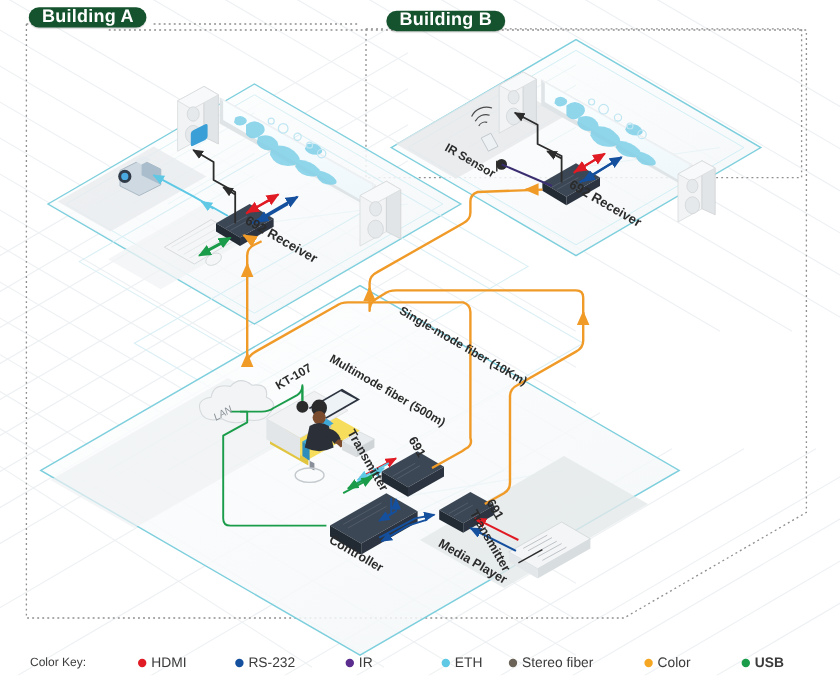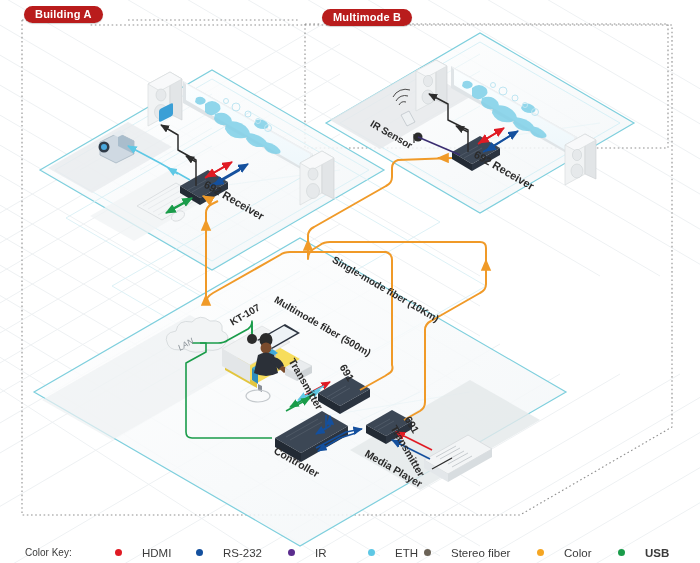--- a/index.html
+++ b/index.html
@@ -20,23 +20,23 @@
   }
   #diagram-svg {
     position: absolute;
     left: 0;
     top: 0;
     width: 700px;
     height: 563px;
   }
   .bldg-label {
     position: absolute;
-    background: #b91c1c;
+    background: #14532d;
     color: #ffffff;
-    font-size: 11px;
+    font-size: 15px;
     font-weight: bold;
     font-family: "Liberation Sans", sans-serif;
     padding: 2px 11px 3px 11px;
     border-radius: 9px;
     letter-spacing: 0.2px;
     white-space: nowrap;
     line-height: 12px;
     box-shadow: 0 1px 1px rgba(0,0,0,0.18);
   }
   #building-a-label { left: 24px; top: 6px; }
@@ -57,21 +57,21 @@
     left: 25px;
     font-size: 10px;
     color: #3b3b3b;
     font-family: "Liberation Sans", sans-serif;
     white-space: nowrap;
   }
   .legend-item {
     position: absolute;
     display: flex;
     align-items: center;
-    gap: 20px;
+    gap: 4px;
     font-size: 11.5px;
     color: #3b3b3b;
     white-space: nowrap;
     font-family: "Liberation Sans", sans-serif;
   }
   .legend-dot {
     width: 7px;
     height: 7px;
     border-radius: 50%;
     display: inline-block;
@@ -545,21 +545,21 @@
     </g>
 
     <g>
       <path d="M432 450 L396 432" fill="none" stroke="#e01b24" stroke-width="1.7" marker-end="url(#arrRed)"></path>
       <path d="M430 459 L392 440" fill="none" stroke="#14509e" stroke-width="1.7" marker-end="url(#arrBlue)"></path>
     </g>
 
   </svg>
 
   <div class="bldg-label" id="building-a-label">Building A</div>
-  <div class="bldg-label" id="building-b-label">Multimode B</div>
+  <div class="bldg-label" id="building-b-label">Building B</div>
 
   <div class="dlabel" style="left:208px; top:178px; font-size:11px; font-weight:bold; transform:rotate(30deg);">692 Receiver</div>
 
   <div class="dlabel" style="left:478px; top:148px; font-size:11px; font-weight:bold; transform:rotate(30deg);">692 Receiver</div>
 
   <div class="dlabel" style="left:374px; top:118px; font-size:10px; font-weight:bold; transform:rotate(30deg);">IR Sensor</div>
 
   <div class="dlabel" style="left:336px; top:254px; font-size:10px; font-weight:bold; transform:rotate(30deg);">Single-mode fiber (10Km)</div>
 
   <div class="dlabel" style="left:278px; top:294px; font-size:10px; font-weight:bold; transform:rotate(30deg);">Multimode fiber (500m)</div>

